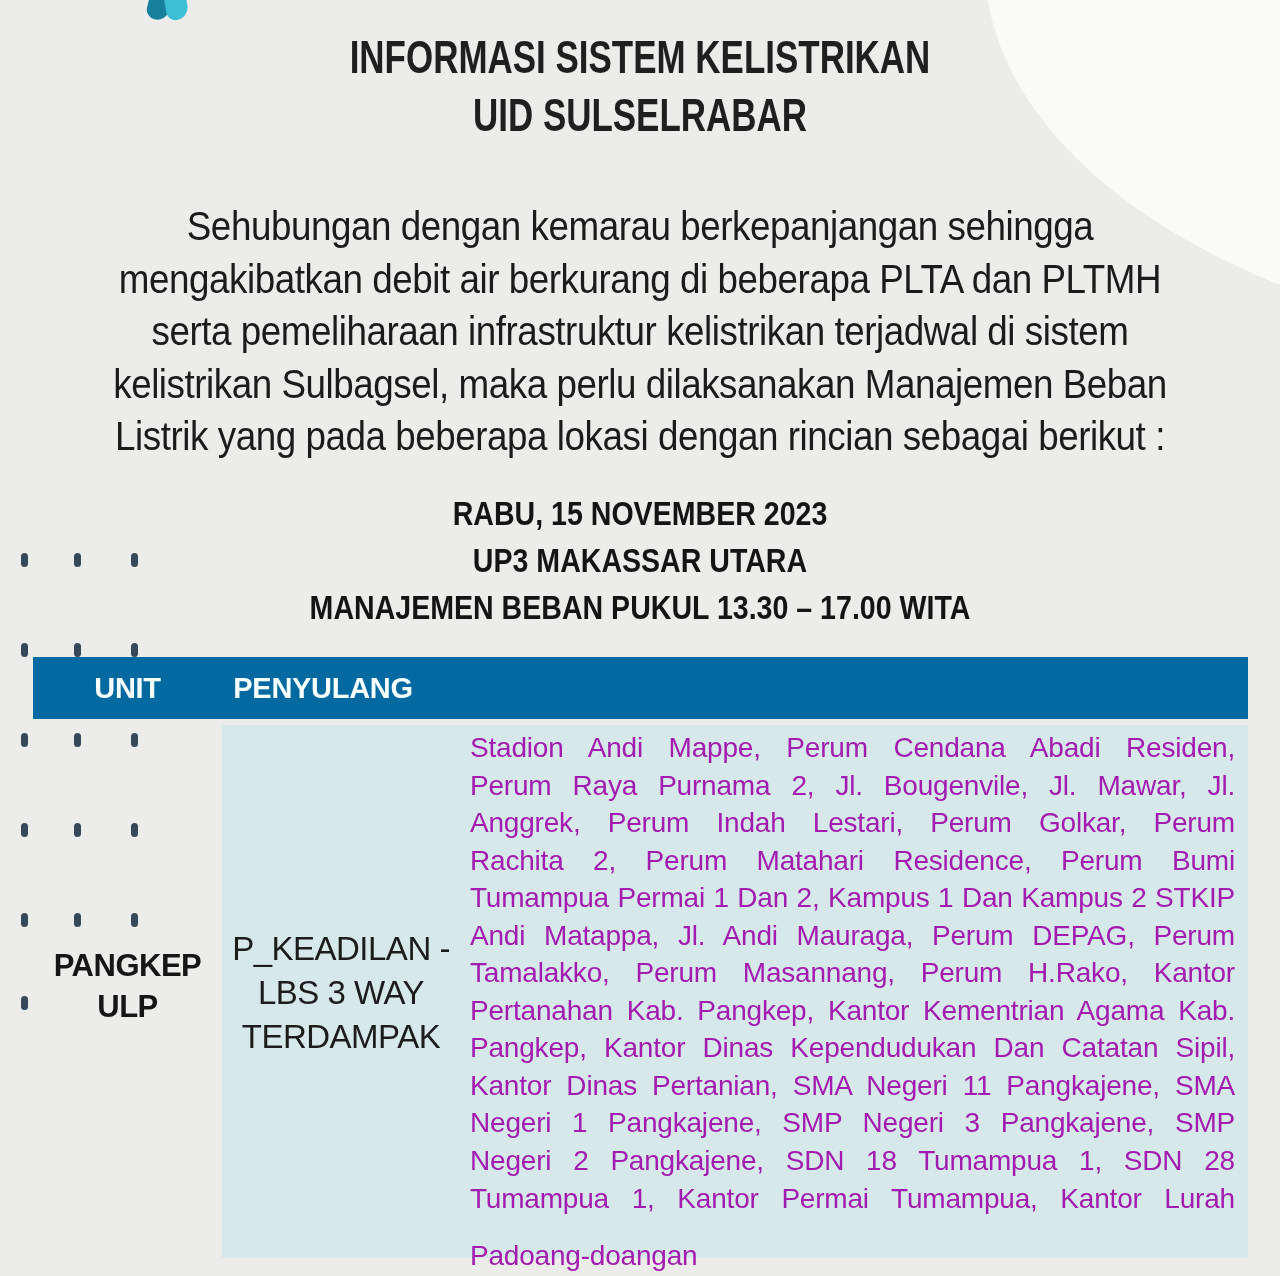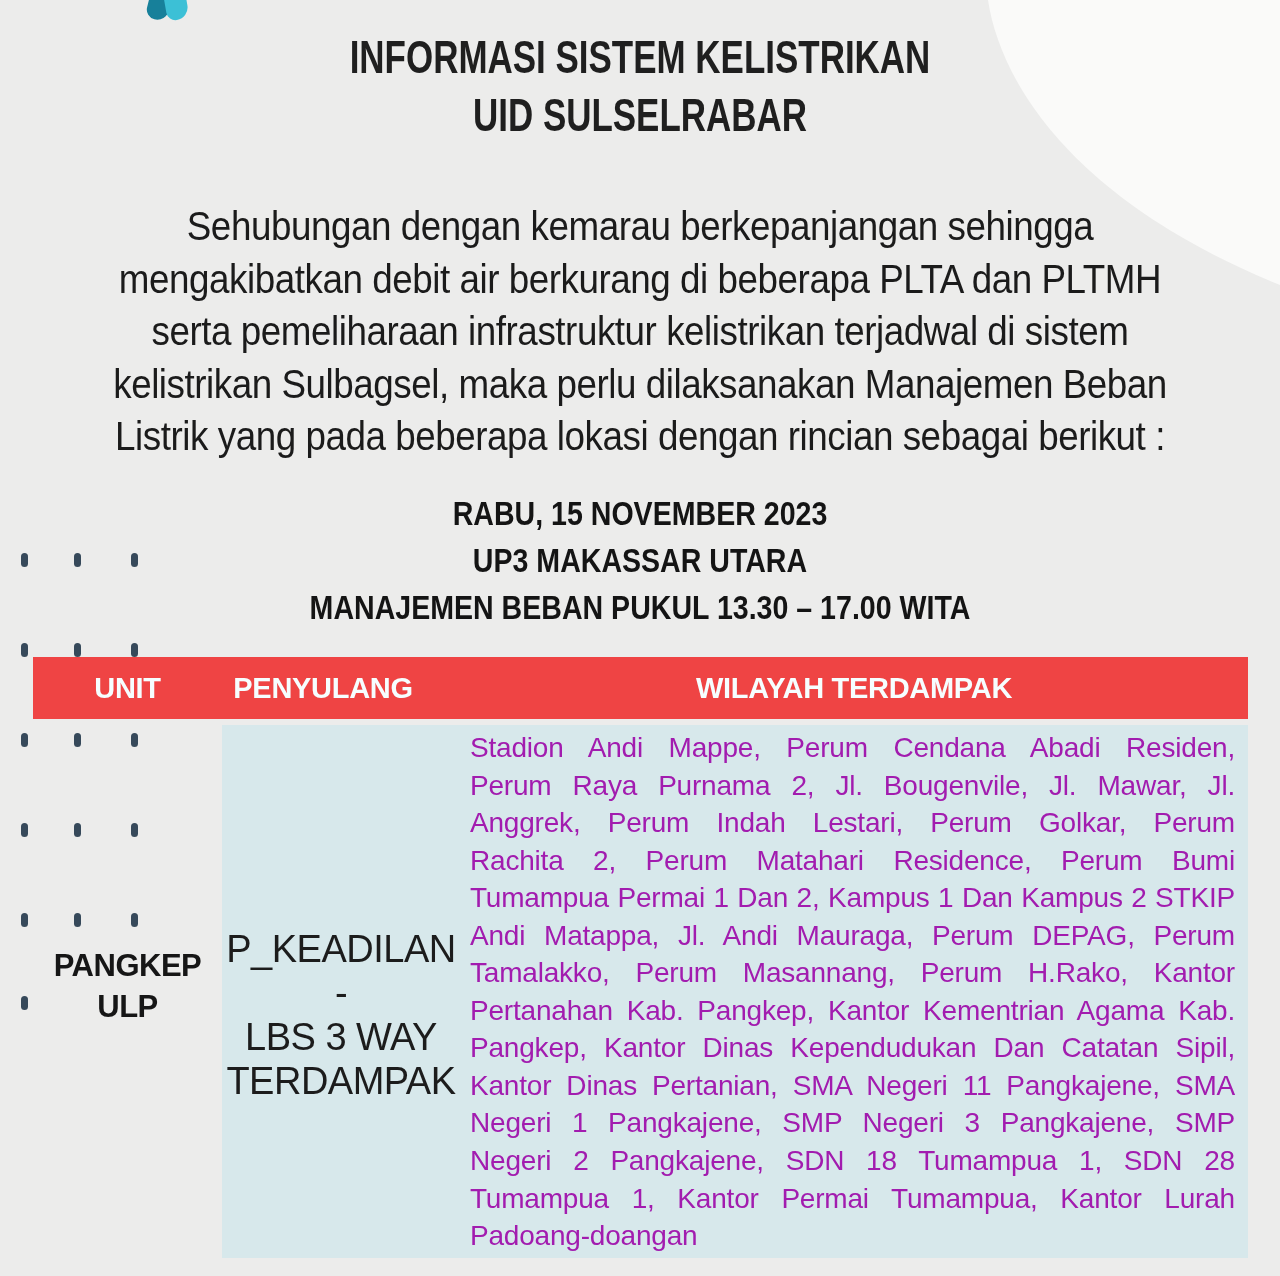--- a/index.html
+++ b/index.html
@@ -28,26 +28,26 @@
   
   #thead{left:33px;top:657px;width:1215px;height:62px;background:#5ac1cf;z-index:2;}
   #thead span{position:absolute;top:0;height:62px;line-height:62px;text-align:center;
               color:#f6feff;font-weight:700;font-size:29px;letter-spacing:-0.3px;}
   #th-unit{left:0;width:189px;}
   #th-penyulang{left:171px;width:238px;}
   #th-wilayah{left:427px;width:788px;}
   #tbody-teal{left:222px;top:725px;width:1026px;height:533px;background:#d7e8eb;z-index:2;}
   #unit-cell{left:33px;top:945px;width:189px;text-align:center;font-size:31px;font-weight:700;
              line-height:41px;letter-spacing:-0.5px;z-index:3;color:#161616;}
-  #penyulang-cell{left:222px;top:927px;width:238px;text-align:center;font-size:38px;
+  #penyulang-cell{left:222px;top:927px;width:238px;text-align:center;font-size:33px;
                   line-height:44px;letter-spacing:-0.5px;z-index:3;color:#1c1c1c;}
   #wilayah-cell{left:470px;top:729px;width:765px;font-size:28px;line-height:37.55px;
                 letter-spacing:-0.2px;z-index:3;color:#a21caf;}
   .justify-lines .ln{text-align:justify;text-align-last:justify;}
-  .justify-lines .ln:last-child{text-align-last:left;}
+  .justify-lines .ln:last-child{text-align-last:left;margin-top:20px;}
 </style>
 </head>
 <body style="background: rgb(236, 236, 235);">
 
 <svg id="wedge" class="abs" viewBox="0 0 320 300" width="320" height="300" aria-hidden="true">
   <path d="M 28 0 C 40 80 110 200 320 285 L 320 0 Z" fill="#fafaf9"></path>
 </svg>
 
 <div id="logo" class="abs">
   <span class="s1" style="background: rgb(23, 128, 154);"></span>
@@ -85,24 +85,23 @@
     <div class="ln">kelistrikan Sulbagsel, maka perlu dilaksanakan Manajemen Beban</div>
     <div class="ln">Listrik yang pada beberapa lokasi dengan rincian sebagai berikut :</div>
   </div>
 
 <div id="schedule" class="abs">
   <div>RABU, 15 NOVEMBER 2023</div>
   <div>UP3 MAKASSAR UTARA</div>
   <div>MANAJEMEN BEBAN PUKUL 13.30 – 17.00 WITA</div>
 </div>
 
-<div id="thead" class="abs" style="background: #ef4444;">
+<div id="thead" class="abs" style="background: #0369a1;">
   <span id="th-unit">UNIT</span>
   <span id="th-penyulang">PENYULANG</span>
-  <span id="th-wilayah">WILAYAH TERDAMPAK</span>
 </div>
 
 <div id="tbody-teal" class="abs" style="background: rgb(215, 232, 235);"></div>
 
 <div id="unit-cell" class="abs">
     <div class="ln">PANGKEP</div>
     <div class="ln">ULP</div>
   </div>
 
 <div id="penyulang-cell" class="abs">

